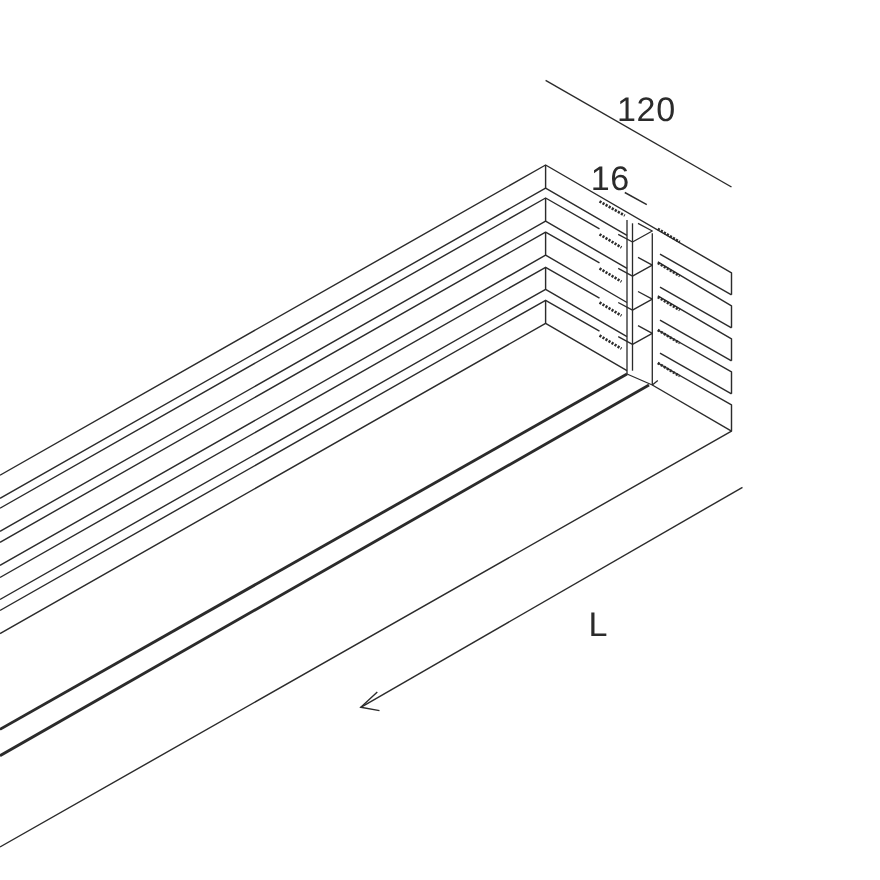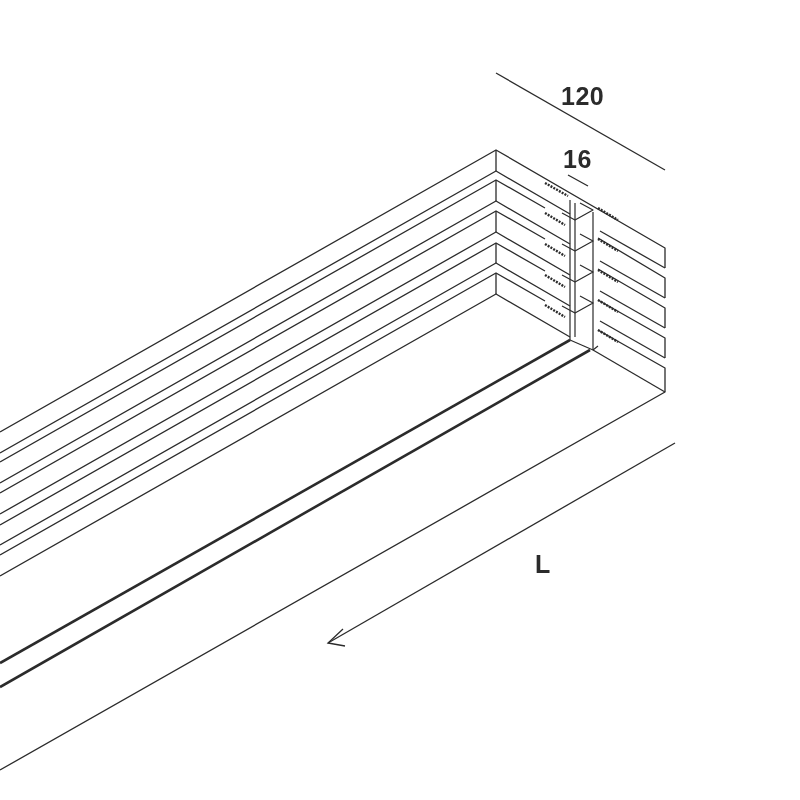--- a/index.html
+++ b/index.html
@@ -1,20 +1,20 @@
 <!DOCTYPE html>
 <html><head>
 <meta charset="utf-8">
 <style>
   html, body { margin: 0; padding: 0; background: #ffffff; }
   body { width: 800px; height: 800px; overflow: hidden; position: relative; font-family: "Liberation Sans", "DejaVu Sans", sans-serif; }
   #drawing { position: absolute; left: 0; top: 0; width: 800px; height: 800px; }
-  .label { position: absolute; color: #2b2b2b; font-size: 25px; font-weight: 700; letter-spacing: 0.5px; line-height: 1; }
+  .label { position: absolute; color: #2b2b2b; font-size: 31px; font-weight: 400; letter-spacing: 0.5px; line-height: 1; }
   #lbl-120 { left: 561px; top: 84px; }
-  #lbl-16 { left: 563px; top: 147px; }
+  #lbl-16 { left: 537px; top: 147px; }
   #lbl-L { left: 535px; top: 552px; }
 </style>
 </head>
 <body>
 
 <svg id="drawing" viewBox="0 0 800 800" xmlns="http://www.w3.org/2000/svg">
   <g fill="none" stroke="#2b2b2b" stroke-width="1.3" stroke-linejoin="round">
 
     <g>
       <polyline points="0,432 496,150 665,248 665,268"></polyline>

